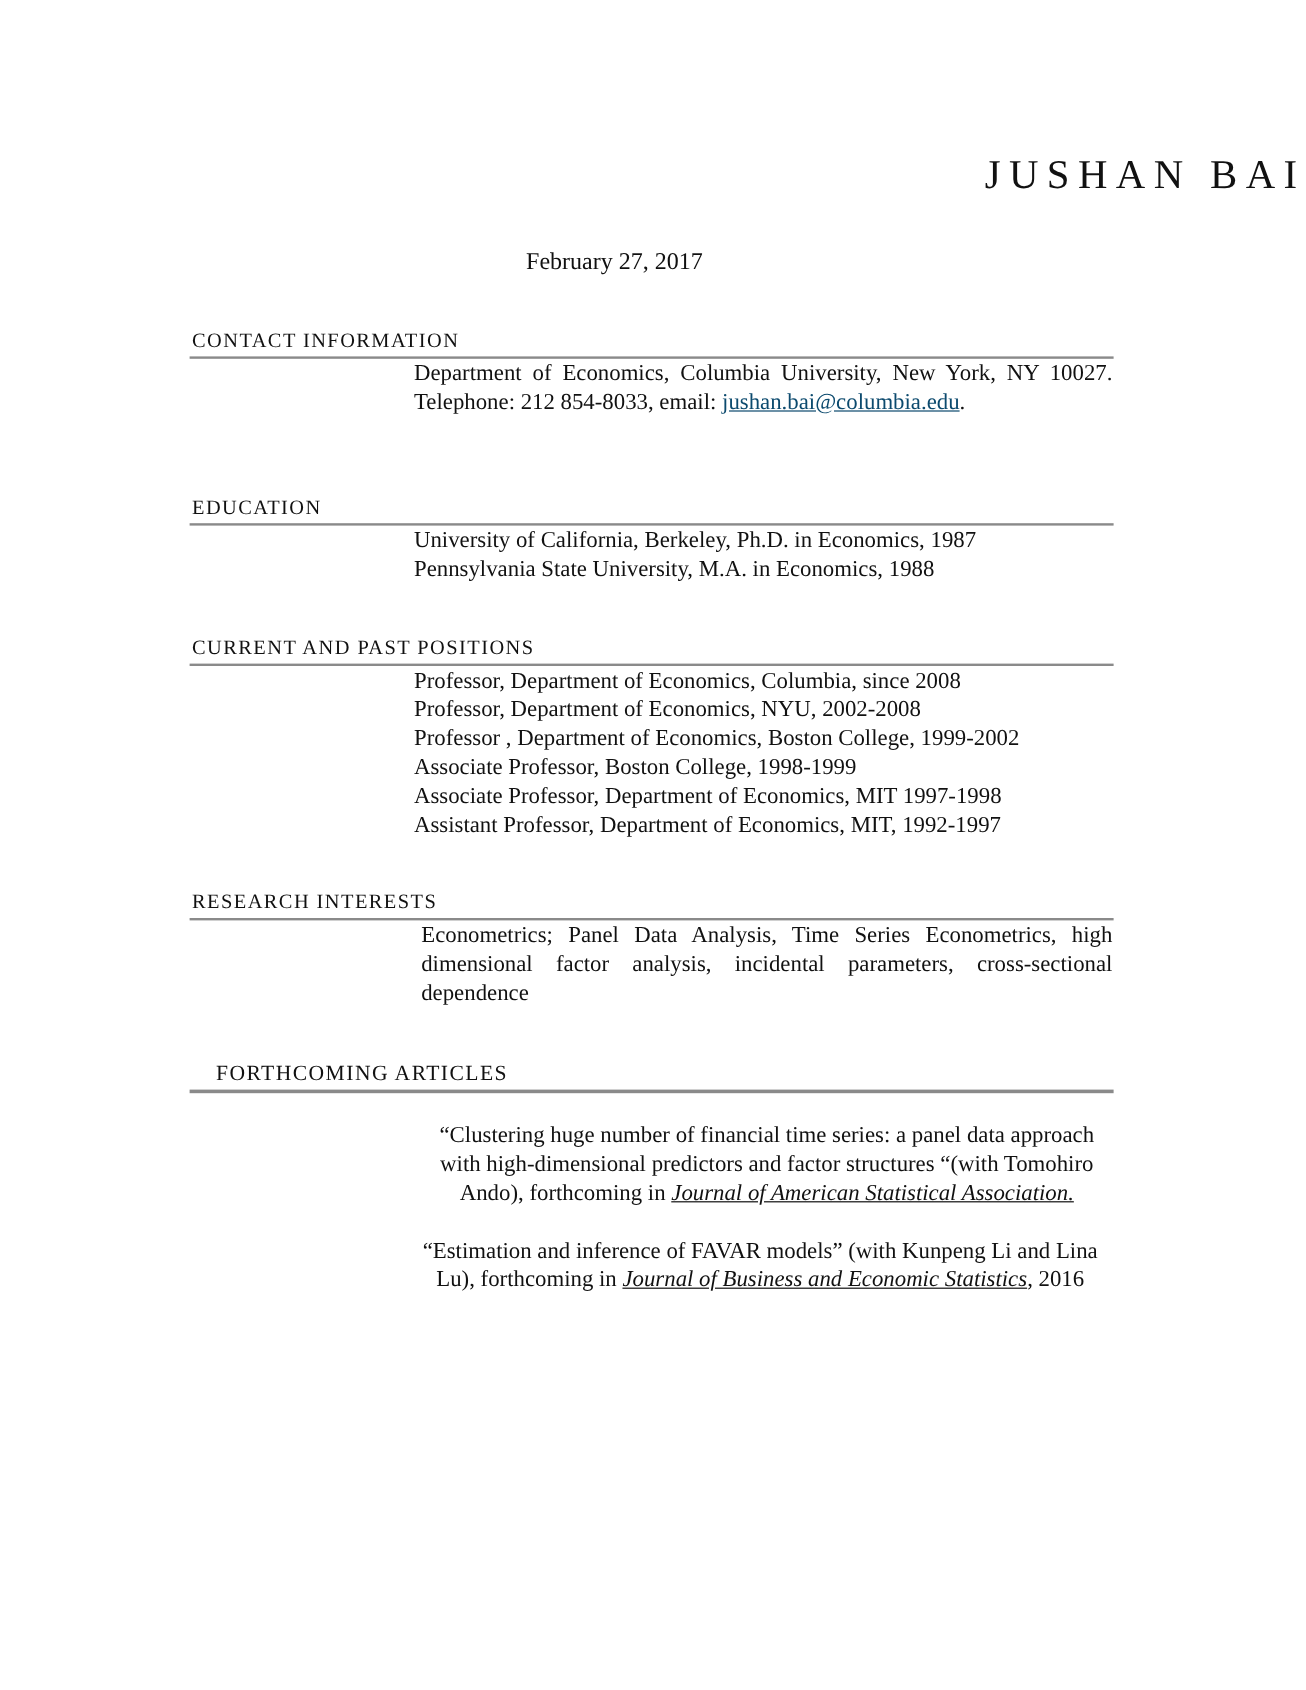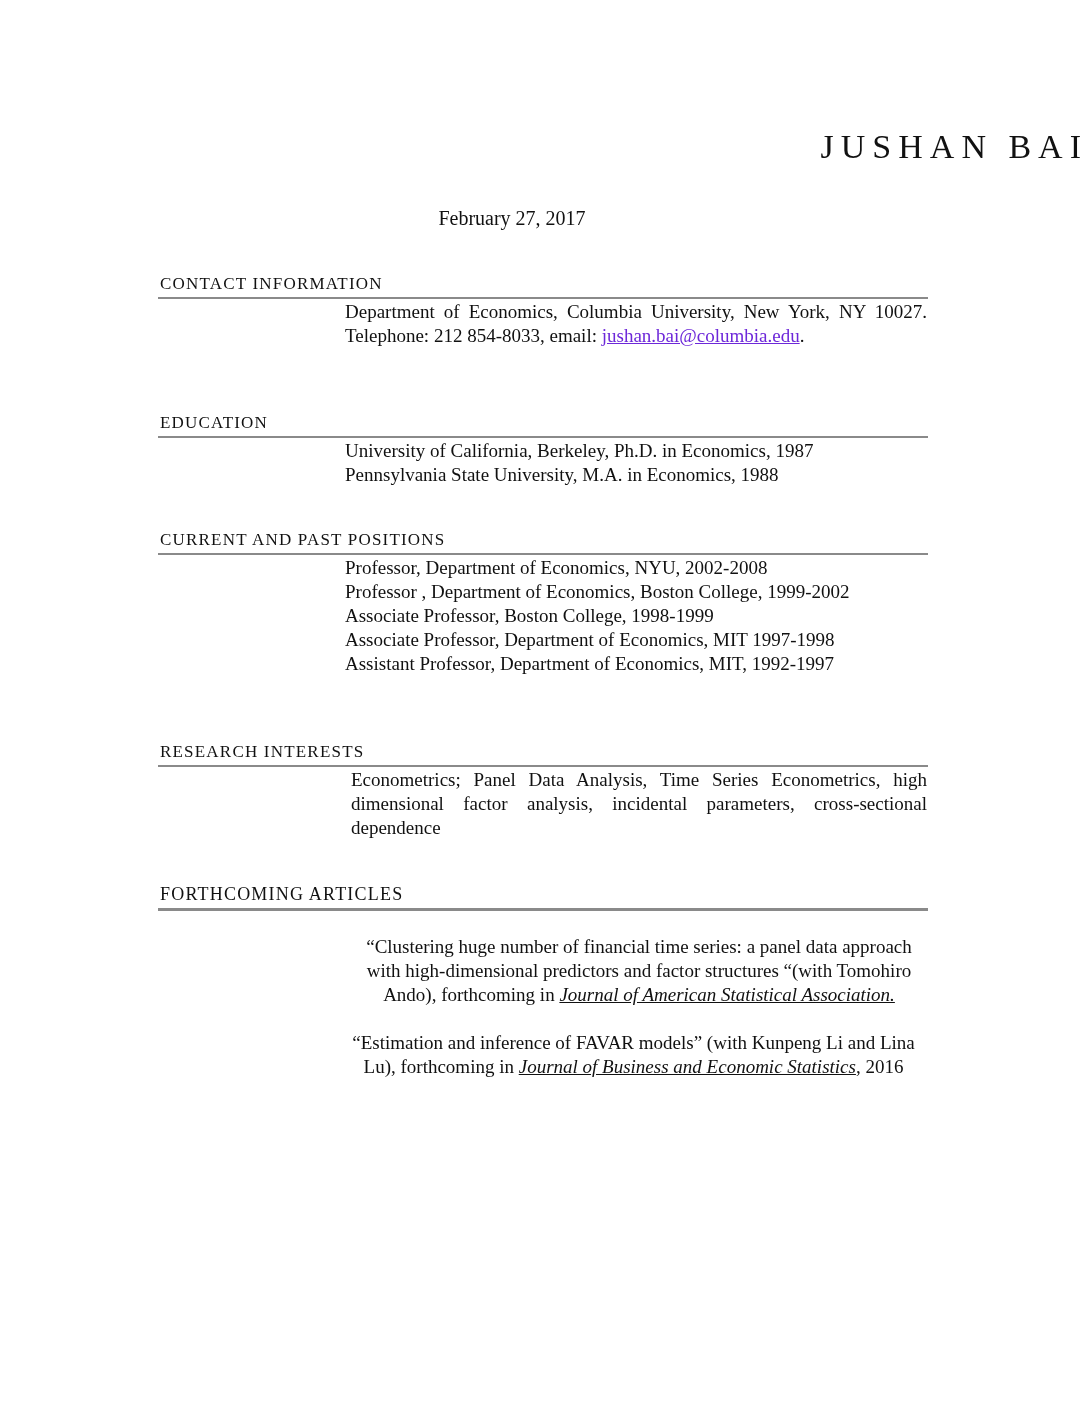--- a/index.html
+++ b/index.html
@@ -23,21 +23,21 @@
   }
   .rule {
     position: absolute; left: 158px; width: 770px; height: 2px; background: #8a8a8a;
   }
   .rule.thick { height: 3px; }
   .block {
     position: absolute; font-size: 19px; line-height: 24px;
   }
   .justify { text-align: justify; }
   .line { display: block; white-space: nowrap; }
-  a.email { color: #6d28d9; text-decoration: underline; }
+  a.email { color: #0c4a6e; text-decoration: underline; }
   .journal { font-style: italic; text-decoration: underline; }
   .article { margin-bottom: 24px; text-align: center; }
 </style>
 </head>
 <body>
 
 <div>
   <div class="name">JUSHAN BAI</div>
   <div class="date">February 27,  2017</div>
 </div>
@@ -56,36 +56,37 @@
   <div class="block" style="top:439px; left:345px; width:620px;">
     <span class="line">University of California, Berkeley, Ph.D. in Economics, 1987</span>
     <span class="line">Pennsylvania State University, M.A. in Economics, 1988</span>
   </div>
 </div>
 
 <div>
   <div class="section-title" style="top:530px;">CURRENT AND PAST POSITIONS</div>
   <div class="rule" style="top:553px;"></div>
   <div class="block" style="top:556px; left:345px; width:600px;">
+    <span class="line">Professor,  Department of Economics, Columbia, since 2008</span>
     <span class="line">Professor,  Department of Economics, NYU,  2002-2008</span>
     <span class="line">Professor ,  Department of Economics, Boston College, 1999-2002</span>
     <span class="line">Associate Professor, Boston College, 1998-1999</span>
     <span class="line">Associate Professor, Department of Economics, MIT 1997-1998</span>
     <span class="line">Assistant Professor, Department of Economics, MIT, 1992-1997</span>
   </div>
 </div>
 
 <div>
   <div class="section-title" style="top:742px;">RESEARCH INTERESTS</div>
   <div class="rule" style="top:765px;"></div>
   <div class="block justify" style="top:768px; left:351px; width:576px;">Econometrics; Panel Data Analysis, Time Series Econometrics, high dimensional factor analysis, incidental parameters, cross-sectional dependence</div>
 </div>
 
 <div>
-  <div class="section-title" style="top:884px; font-size:18px;">FORTHCOMING ARTICLES</div>
+  <div class="section-title" style="top:884px; font-size:18px;margin-left:20px;">FORTHCOMING ARTICLES</div>
   <div class="rule thick" style="top:908px;"></div>
   <div class="block" style="top:935px; left:351px; width:576px;">
     <div class="article justify">
       <span>“Clustering huge number of financial time series: a panel data approach with high-dimensional predictors and factor structures “(with Tomohiro Ando),  forthcoming in </span><span class="journal">Journal of American Statistical Association.</span><span></span>
     </div>
     <div class="article" style="width:565px;">
       <span>“Estimation and inference of FAVAR models” (with Kunpeng Li and Lina Lu), forthcoming in </span><span class="journal">Journal of Business and Economic Statistics</span><span>, 2016</span>
     </div>
   </div>
 </div>

